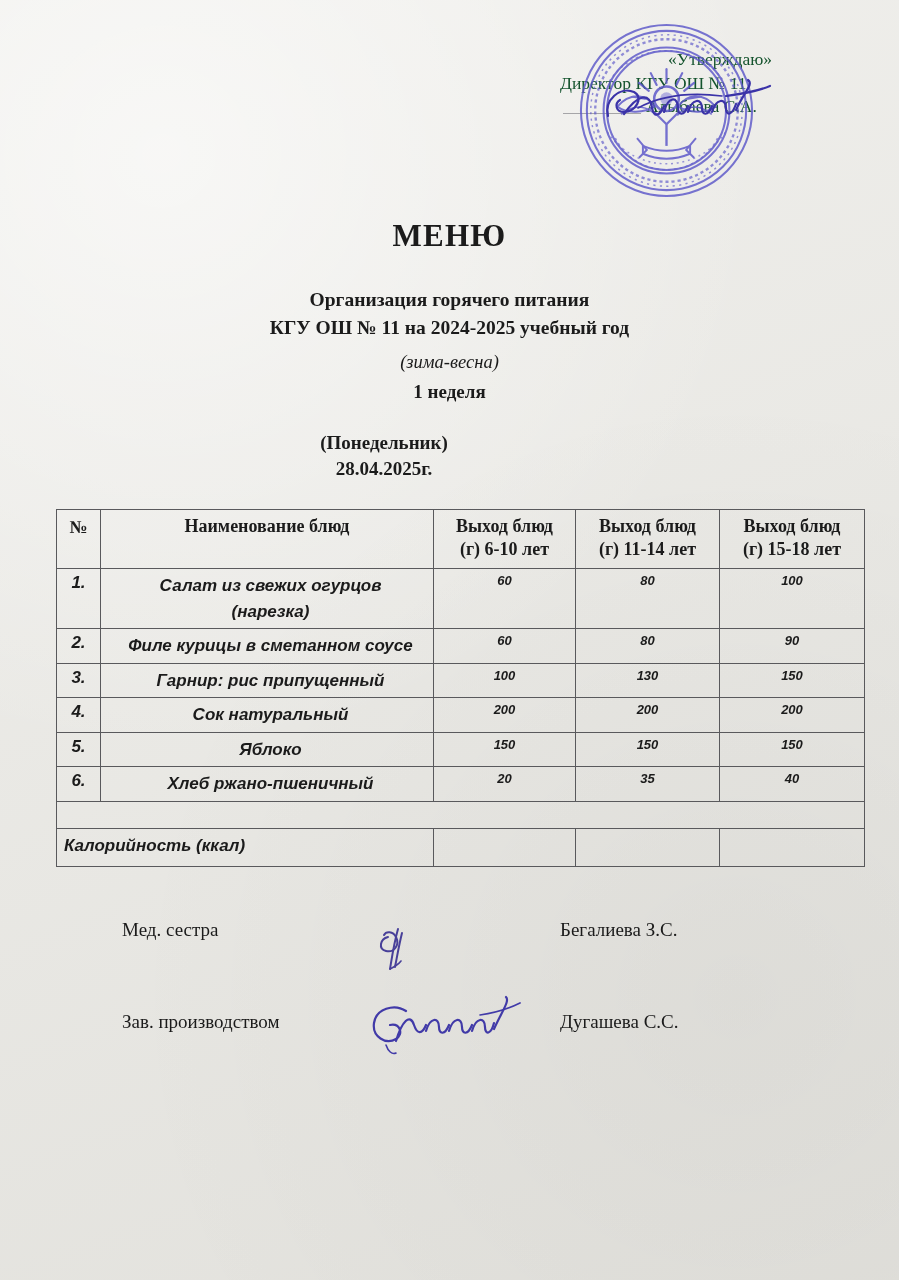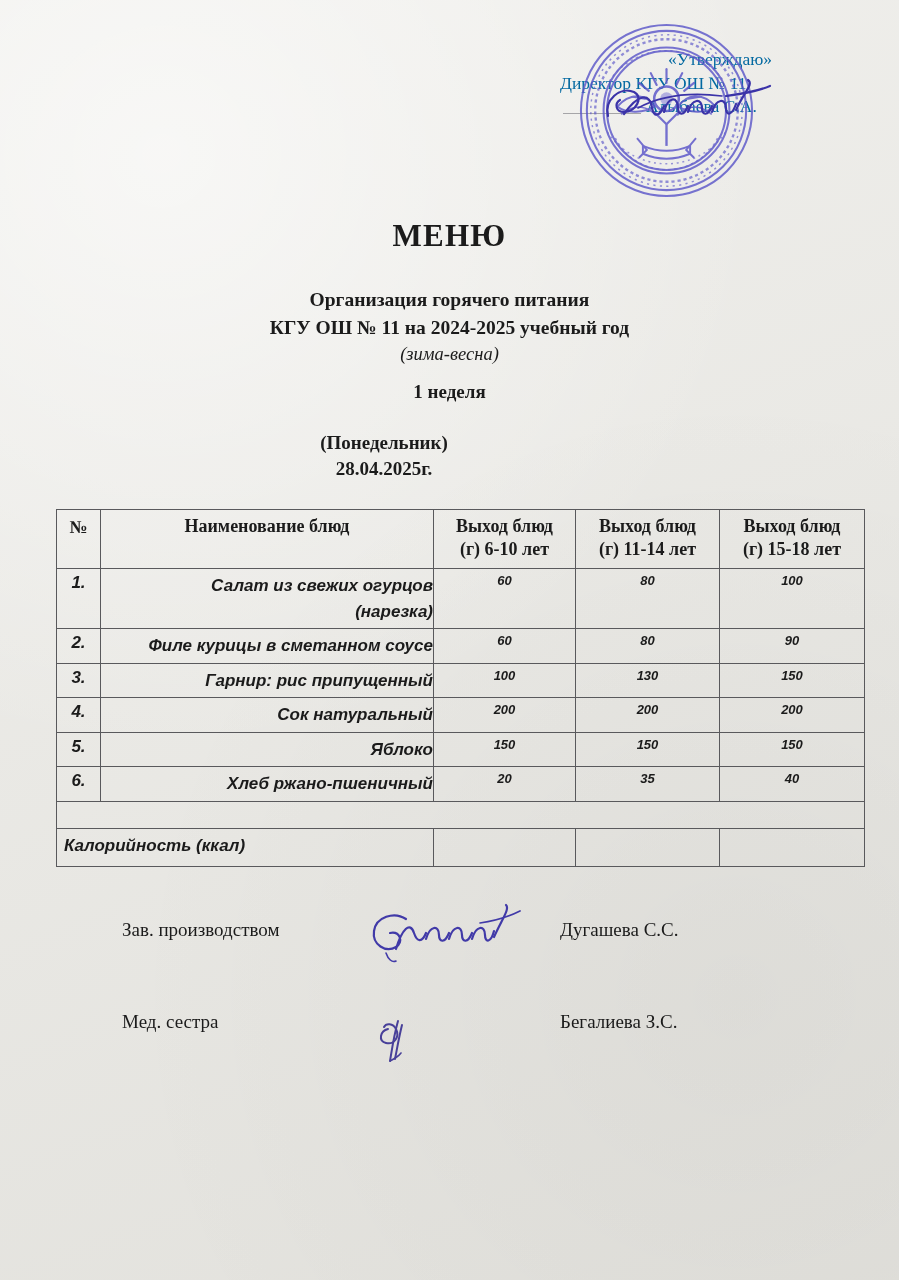--- a/index.html
+++ b/index.html
@@ -39,21 +39,21 @@
   
   .approval {
     position: absolute;
     top: 48px;
     left: 560px;
     width: 320px;
     text-align: left;
     line-height: 1.35;
     font-size: 17.5px;
     font-family: "Liberation Serif", "DejaVu Serif", serif;
-    color: #0369a1;
+    color: #14532d;
   }
   .approval .ln { white-space: nowrap; }
   .approval .ln1 { padding-left: 108px; }
   .approval .ln3 { padding-left: 86px; }
 
   
   .sig-rule {
     position: absolute;
     top: 113px;
     left: 563px;
@@ -101,21 +101,21 @@
     text-align: center;
     font-size: 19.5px;
     font-weight: bold;
     line-height: 1.42;
   }
   .season {
     display: block;
     font-style: italic;
     font-weight: normal;
     font-size: 18.5px;
-    margin-top: 0;
+    margin-top: 8px;
   }
   .week {
     position: absolute;
     top: 381px;
     left: 0;
     width: 899px;
     text-align: center;
     font-size: 19px;
     font-weight: bold;
   }
@@ -168,21 +168,21 @@
     font-size: 17px;
     text-align: center;
     vertical-align: top;
     padding: 4px 2px 4px 2px;
   }
   table.menu td.dish {
     font-family: "Liberation Sans", "DejaVu Sans", sans-serif;
     font-style: italic;
     font-weight: bold;
     font-size: 17px;
-    text-align: right;
+    text-align: center;
     vertical-align: top;
     padding: 4px 0 4px 7px;
     line-height: 1.5;
   }
   table.menu td.val {
     font-family: "Liberation Sans", "DejaVu Sans", sans-serif;
     font-style: italic;
     font-weight: bold;
     font-size: 13px;
     text-align: center;
@@ -420,46 +420,46 @@
           <td class="kcal-label" colspan="2">Калорийность (ккал)</td>
           <td class="val"></td>
           <td class="val"></td>
           <td class="val"></td>
         </tr>
       </tbody>
     </table>
   </div>
 
   <div class="sig-block">
+
+    <div class="sig-line">
+      <span class="sig-role">Мед. сестра</span>
+      <svg class="sig-mark nurse" viewBox="0 0 60 52">
+        <g fill="none" stroke="#484099" stroke-width="2" stroke-linecap="round">
+          <path d="M20 14 C 12 16, 10 26, 18 28 C 26 30, 32 22, 28 14 C 25 8, 18 8, 16 12"></path>
+          <path d="M30 6 C 26 20, 24 34, 22 46"></path>
+          <path d="M34 10 C 31 22, 29 34, 27 44"></path>
+          <path d="M22 46 C 26 44, 30 42, 33 38" stroke-width="1.6"></path>
+        </g>
+      </svg>
+      <span class="sig-person">Бегалиева З.С.</span>
+    </div>
 
     <div class="sig-line">
       <span class="sig-role">Зав. производством</span>
       <svg class="sig-mark" viewBox="0 0 170 70">
         <g fill="none" stroke="#413aa8" stroke-width="2.2" stroke-linecap="round">
           <path d="M46 22 C 34 14, 16 20, 14 34 C 12 48, 26 56, 36 50 C 44 45, 40 34, 30 36"></path>
           <path d="M36 52 C 42 32, 50 24, 54 36 C 57 45, 62 46, 66 36"></path>
           <path d="M66 42 C 70 28, 79 28, 79 38 C 79 46, 85 46, 89 36"></path>
           <path d="M89 42 C 93 28, 102 28, 102 38 C 102 46, 108 46, 112 36"></path>
           <path d="M112 42 C 116 28, 125 28, 125 38 C 125 46, 131 46, 134 34"></path>
           <path d="M134 40 C 142 22, 150 12, 146 8"></path>
           <path d="M120 26 C 134 24, 148 20, 160 14" stroke-width="1.7"></path>
           <path d="M26 56 C 28 62, 32 66, 36 64" stroke-width="1.6"></path>
         </g>
       </svg>
       <span class="sig-person">Дугашева С.С.</span>
     </div>
 
-    <div class="sig-line">
-      <span class="sig-role">Мед. сестра</span>
-      <svg class="sig-mark nurse" viewBox="0 0 60 52">
-        <g fill="none" stroke="#484099" stroke-width="2" stroke-linecap="round">
-          <path d="M20 14 C 12 16, 10 26, 18 28 C 26 30, 32 22, 28 14 C 25 8, 18 8, 16 12"></path>
-          <path d="M30 6 C 26 20, 24 34, 22 46"></path>
-          <path d="M34 10 C 31 22, 29 34, 27 44"></path>
-          <path d="M22 46 C 26 44, 30 42, 33 38" stroke-width="1.6"></path>
-        </g>
-      </svg>
-      <span class="sig-person">Бегалиева З.С.</span>
-    </div>
-
   </div>
 
 </div>
 
 </body></html>

